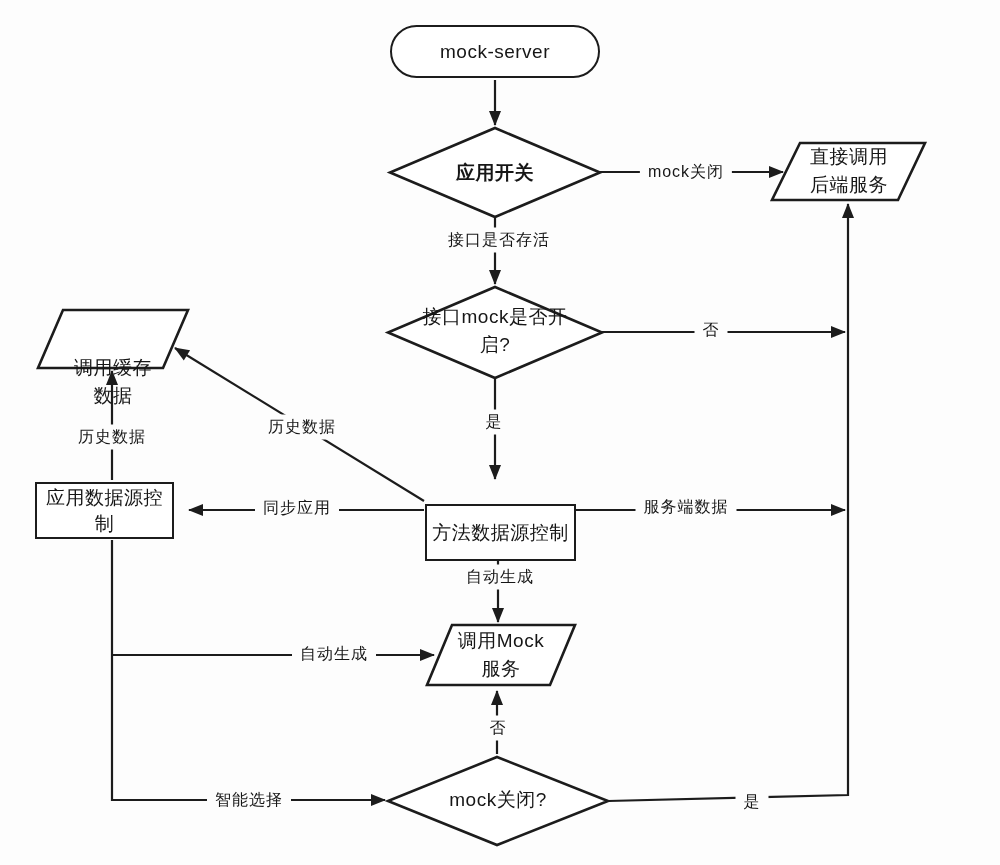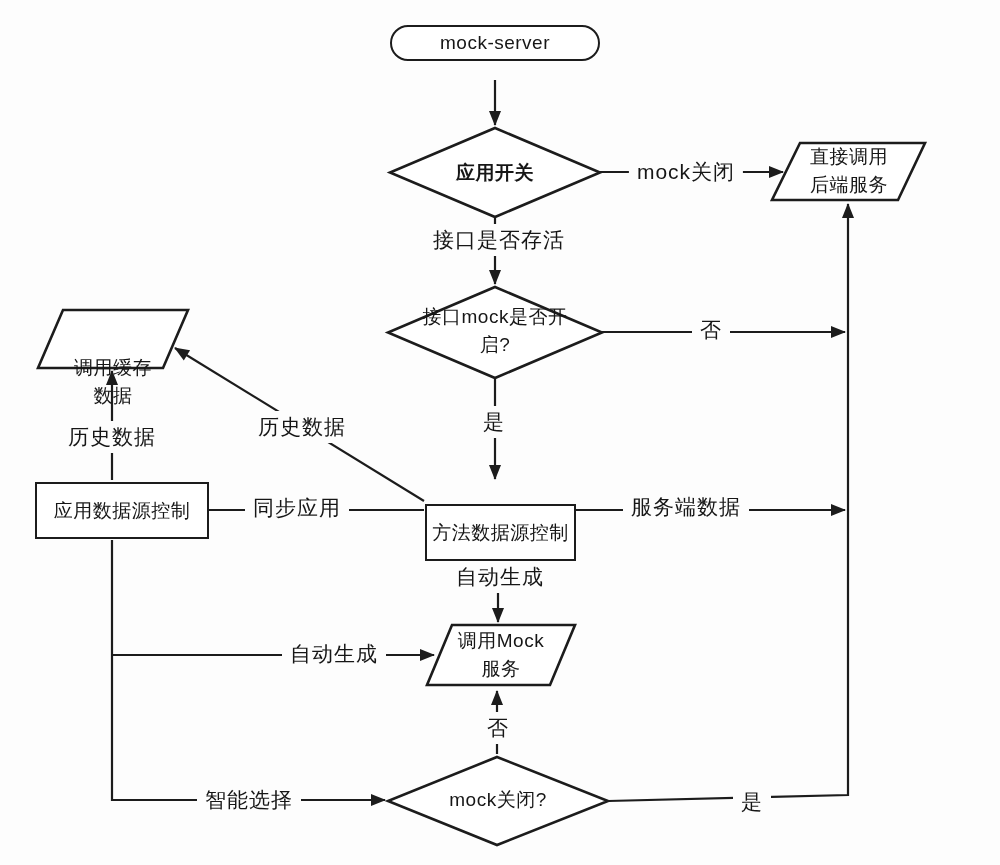--- a/index.html
+++ b/index.html
@@ -41,21 +41,21 @@
     color: #161616;
     font-size: 19px;
     line-height: 1.45;
     letter-spacing: 0.5px;
   }
   .elabel {
     position: absolute;
     transform: translate(-50%, -50%);
     background: #fdfdfd;
     padding: 2px 8px;
-    font-size: 21px;
+    font-size: 16px;
     color: #161616;
     white-space: nowrap;
     letter-spacing: 1px;
   }
 </style>
 </head>
 <body>
 
 <div class="canvas">
 
@@ -86,23 +86,23 @@
     <g stroke="#1c1c1c" stroke-width="2.6" fill="#ffffff">
       <polygon points="495,128 600,172.5 495,217 390,172.5"></polygon>
       <polygon points="800,143 925,143 898,200 772,200"></polygon>
       <polygon points="495,287 602,332.5 495,378 388,332.5"></polygon>
       <polygon points="63,310 188,310 163,368 38,368"></polygon>
       <polygon points="452,625 575,625 550,685 427,685"></polygon>
       <polygon points="497,757 608,801 497,845 388,801"></polygon>
     </g>
   </svg>
 
-  <div class="node pill" style="left:390px; top:25px; width:210px; height:36px;">mock-server</div>
+  <div class="node pill" style="left:390px; top:25px; width:210px; height:53px;">mock-server</div>
 
-  <div class="node rect" style="left:35px; top:482px; width:174px; height:57px;">应用数据源控制</div>
+  <div class="node rect" style="left:35px; top:482px; width:139px; height:57px;">应用数据源控制</div>
 
   <div class="node rect" style="left:425px; top:504px; width:151px; height:57px;">方法数据源控制</div>
 
   <div class="ntext" style="left:495px; top:173px;font-weight:bold;">应用开关</div>
 
   <div class="ntext" style="left:849px; top:171px;">直接调用
 后端服务</div>
 
   <div class="ntext" style="left:495px; top:331px;">接口mock是否开
 启?</div>

